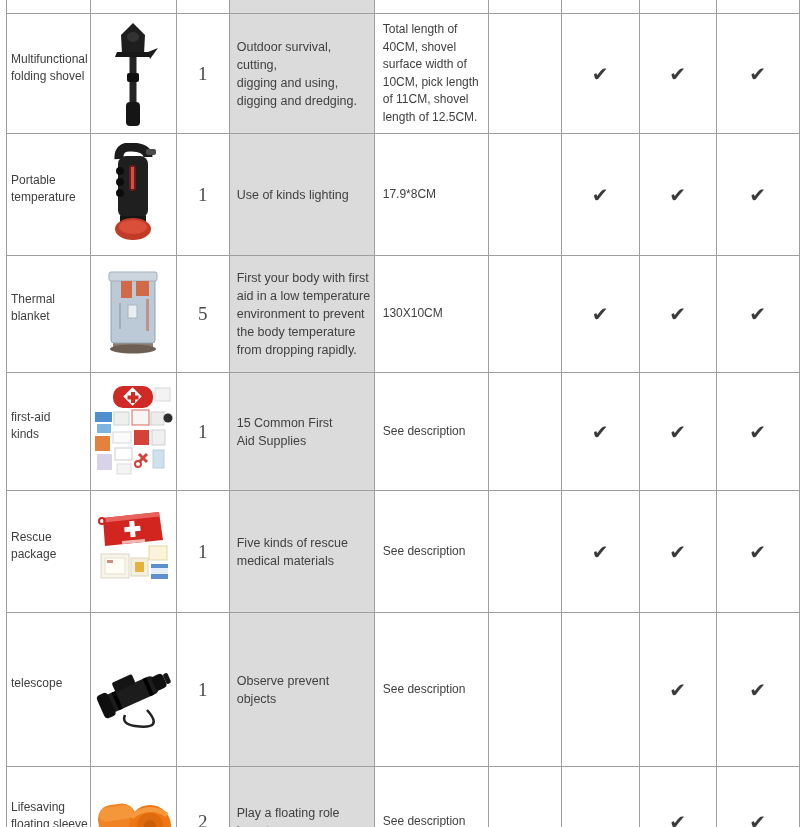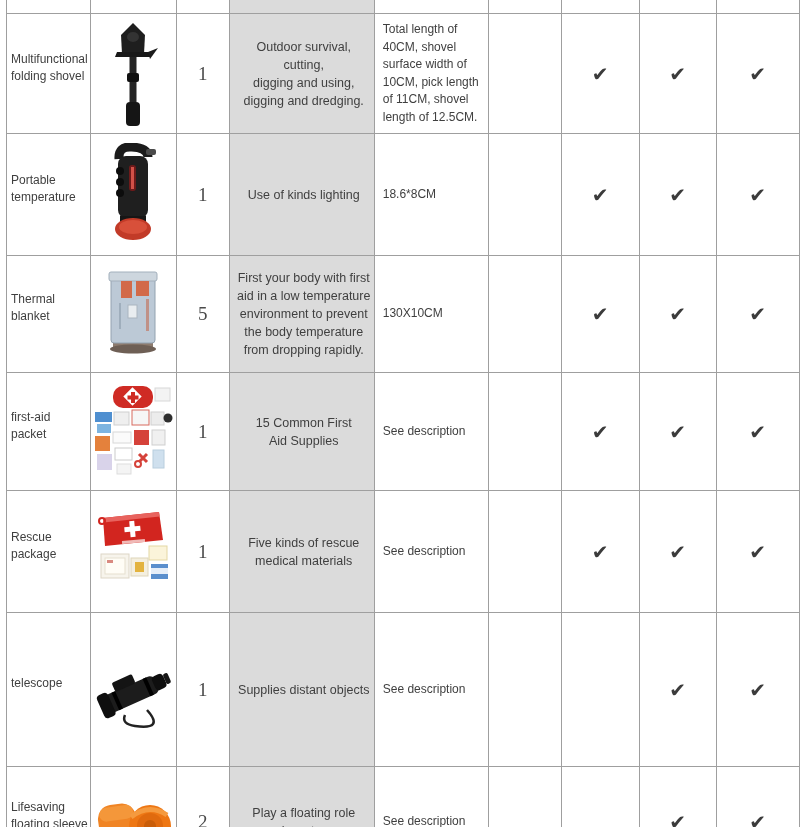--- a/index.html
+++ b/index.html
@@ -8,21 +8,21 @@
     position:relative; width:800px; height:827px; overflow:hidden;
     background:#fff; font-family:"Liberation Sans", sans-serif; color:#3f3f3f;
   }
   table.product-table {
     position:absolute; left:6px; top:-4px;
     border-collapse:collapse; table-layout:fixed;
   }
   .product-table td {
     border:1px solid #9f9f9f; vertical-align:middle; overflow:hidden;
   }
-  td.c-desc { background:#dbdbdb;text-align:center; }
+  td.c-desc { background:#dbdbdb; }
   .cell-name { font-size:12px; line-height:17px; padding:2px 2px 14px 4px; white-space:pre-line; }
   .cell-qty  { font-family:"Liberation Serif", serif; font-size:19px; color:#4a4a4a; text-align:center; }
   .cell-desc { font-size:12.5px; line-height:18px; padding:2px 3px 2px 7px; white-space:pre-line; }
   .cell-spec { font-size:12px; line-height:17.5px; padding:2px 4px 2px 8px; white-space:pre-line; }
   .cell-img  { text-align:center; }
   .cell-img svg { display:inline-block; vertical-align:middle; }
   .cell-check { text-align:center; font-size:20px; color:#3b3b3b; font-family:"DejaVu Sans", sans-serif; }
   tr.partial-row td { height:17px; }
   tbody tr:nth-child(2){height:120px}
   tbody tr:nth-child(3){height:122px}
@@ -100,21 +100,21 @@
       <circle cx="18" cy="39" r="4" fill="#0c0c0c"></circle>
       <circle cx="18" cy="50" r="4" fill="#0c0c0c"></circle>
       <rect x="27" y="22" width="7" height="26" rx="3" fill="#6e1a1a"></rect>
       <rect x="29" y="24" width="3" height="22" fill="#d25148"></rect>
       <rect x="18" y="73" width="26" height="8" fill="#161616"></rect>
       <ellipse cx="31" cy="86" rx="18" ry="11" fill="#c23b28"></ellipse>
       <ellipse cx="31" cy="84" rx="14" ry="7" fill="#d8503a"></ellipse>
     </svg></td>
       <td class="cell-qty">1</td>
       <td class="cell-desc c-desc">Use of kinds lighting</td>
-      <td class="cell-spec">18.6*8CM</td>
+      <td class="cell-spec">17.9*8CM</td>
       <td></td>
       <td class="cell-check">✔</td>
       <td class="cell-check">✔</td>
       <td class="cell-check">✔</td>
     </tr>
         <tr>
       <td class="cell-name">Thermal
 blanket</td>
       <td class="cell-img"><svg width="64" height="98" viewBox="0 0 64 98" xmlns="http://www.w3.org/2000/svg">
       <rect x="12" y="76" width="40" height="8" fill="#8d7b6e"></rect>
@@ -134,21 +134,21 @@
 the body temperature
 from dropping rapidly.</td>
       <td class="cell-spec">130X10CM</td>
       <td></td>
       <td class="cell-check">✔</td>
       <td class="cell-check">✔</td>
       <td class="cell-check">✔</td>
     </tr>
         <tr>
       <td class="cell-name">first-aid
-packet</td>
+kinds</td>
       <td class="cell-img"><svg width="80" height="100" viewBox="0 0 80 100" xmlns="http://www.w3.org/2000/svg">
       <rect x="20" y="4" width="40" height="22" rx="10" fill="#cf2b24"></rect>
       <rect x="33" y="8" width="13" height="13" transform="rotate(45 39.5 14.5)" fill="#ffffff"></rect>
       <path d="M38 10 h4 v3.5 h3.5 v4 h-3.5 v3.5 h-4 v-3.5 h-3.5 v-4 h3.5 Z" fill="#cf2b24"></path>
       <rect x="62" y="6" width="15" height="13" fill="#f3f3f3" stroke="#d8d8d8"></rect>
       <rect x="2" y="30" width="17" height="10" fill="#4f8fd0"></rect>
       <rect x="4" y="42" width="14" height="9" fill="#7db4e0"></rect>
       <rect x="21" y="30" width="15" height="13" fill="#efefef" stroke="#cfcfcf"></rect>
       <rect x="39" y="28" width="17" height="15" fill="#f6f6f6" stroke="#d86a5f"></rect>
       <rect x="58" y="30" width="13" height="13" fill="#ececec" stroke="#d0d0d0"></rect>
@@ -211,21 +211,21 @@
         <rect x="6" y="37" width="12" height="25" rx="4" fill="#0e0e0e"></rect>
         <rect x="64" y="42" width="12" height="15" rx="4" fill="#0e0e0e"></rect>
         <rect x="76" y="44" width="5" height="11" rx="2" fill="#161616"></rect>
         <rect x="26" y="31" width="22" height="10" rx="2" fill="#141414"></rect>
         <rect x="22" y="40" width="4" height="19" fill="#000000"></rect>
         <rect x="56" y="40" width="4" height="19" fill="#000000"></rect>
       </g>
       <path d="M56 66 Q74 86 44 82 Q30 80 34 71" stroke="#222222" stroke-width="2.5" fill="none"></path>
     </svg></td>
       <td class="cell-qty">1</td>
-      <td class="cell-desc c-desc">Supplies distant objects</td>
+      <td class="cell-desc c-desc">Observe prevent objects</td>
       <td class="cell-spec">See description</td>
       <td></td>
       <td class="cell-check"></td>
       <td class="cell-check">✔</td>
       <td class="cell-check">✔</td>
     </tr>
         <tr>
       <td class="cell-name">Lifesaving
 floating sleeve</td>
       <td class="cell-img"><svg width="84" height="72" viewBox="0 0 84 72" xmlns="http://www.w3.org/2000/svg">

